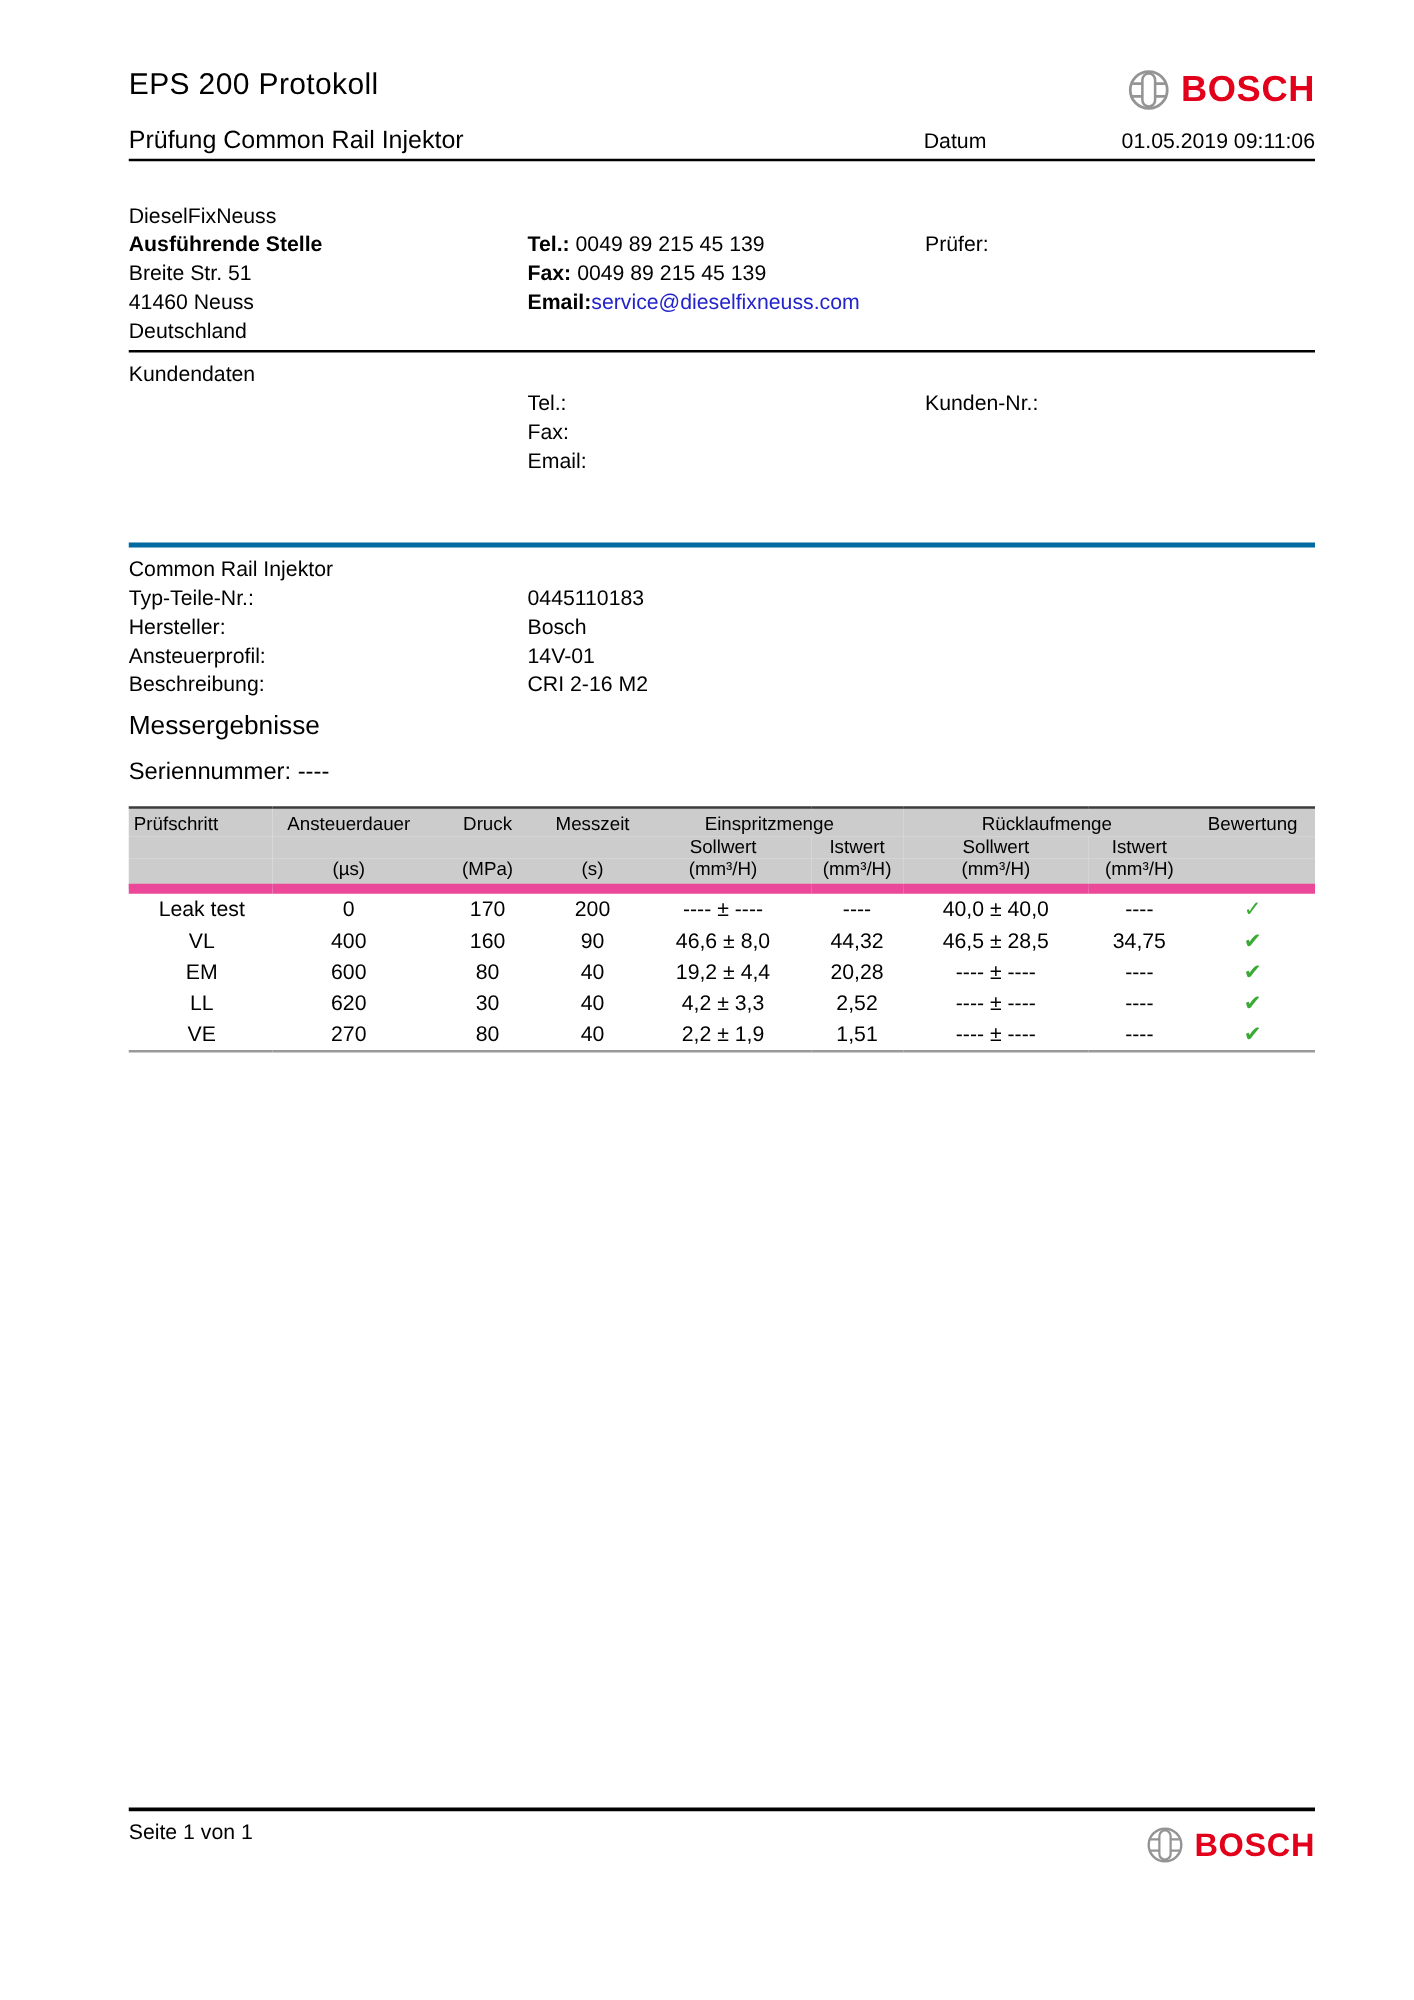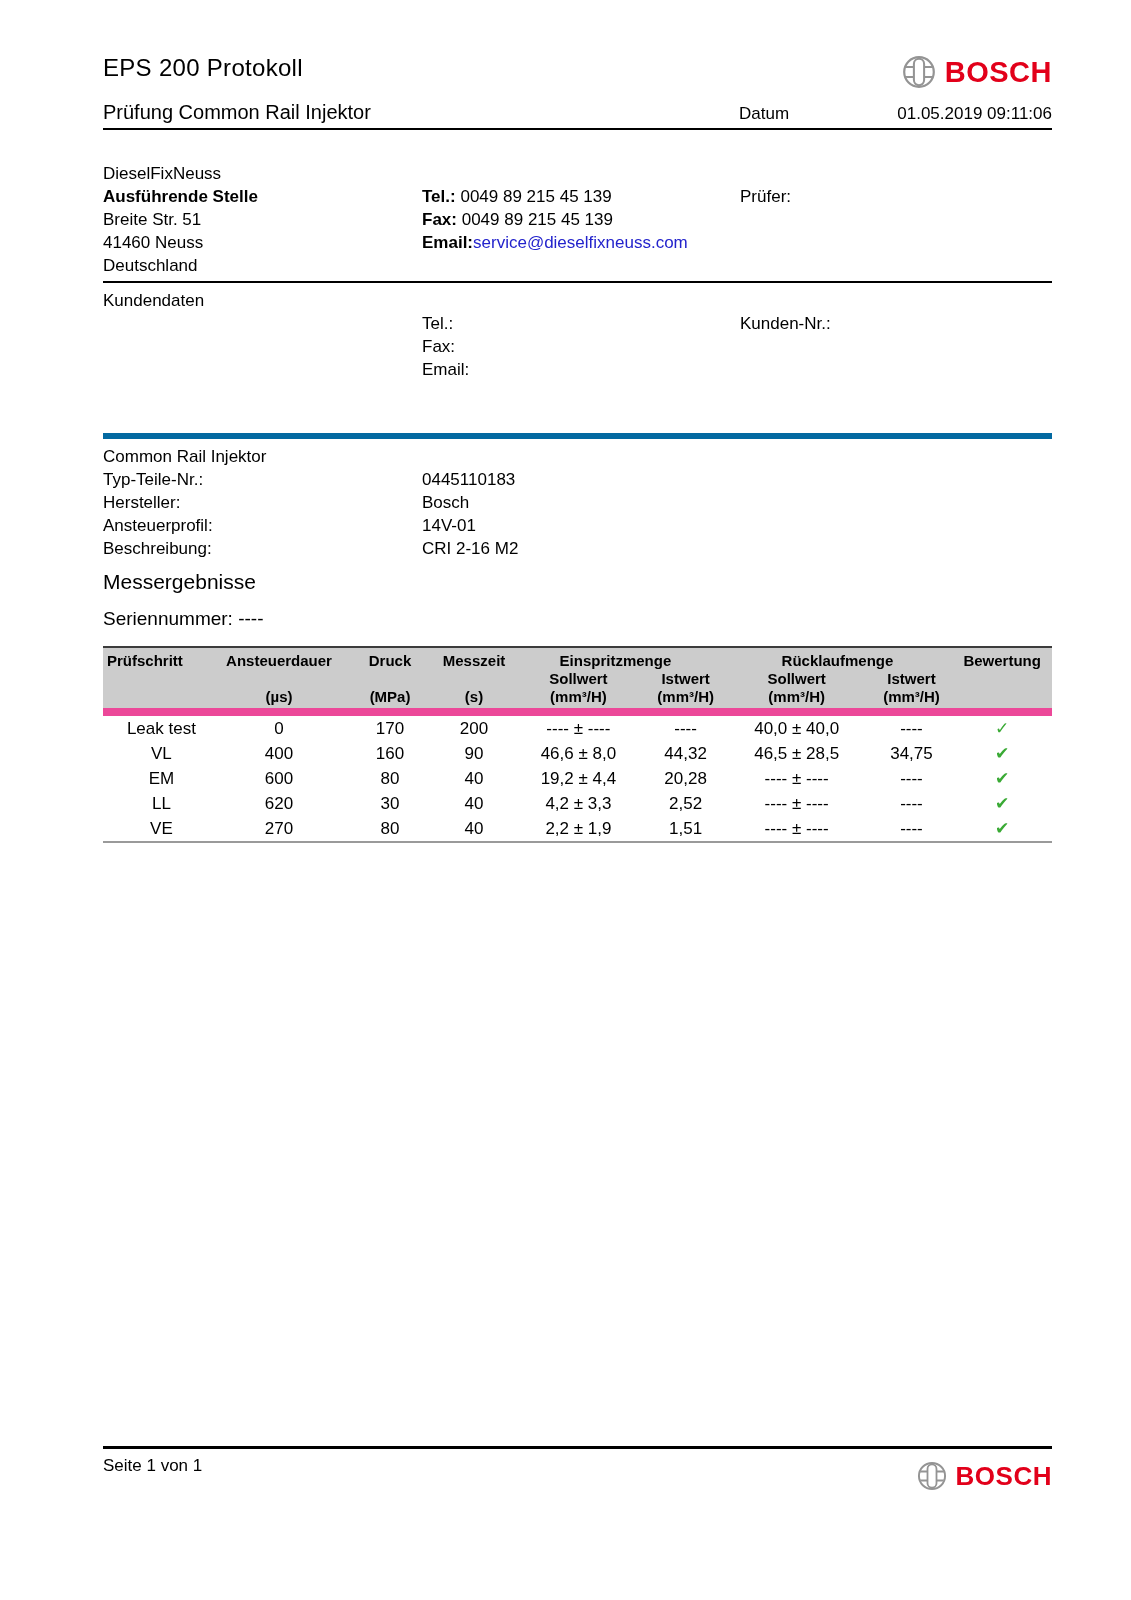--- a/index.html
+++ b/index.html
@@ -35,33 +35,33 @@
 
   
   .ln { line-height:23px; }
   .bold { font-weight:700; }
   .link { color:var(--link-blue); text-decoration:none; }
 
   
   .grid3 { display:grid; grid-template-columns:319px 318px 1fr; }
   .offset1 { padding-top:23px; }
   .sec-a { padding-top:32px; border-bottom:2px solid #000; padding-bottom:4px; }
-  .sec-b { padding-top:6px; min-height:156px; border-bottom:6px solid #0369a1; }
+  .sec-b { padding-top:6px; min-height:156px; border-bottom:4px solid #0369a1; }
 
   
   .sec-c { padding-top:6px; }
   .kv { display:grid; grid-template-columns:319px 1fr; line-height:23px; }
   .results-heading { font-size:21px; font-weight:400; line-height:26px; margin-top:9px; }
   .serial { font-size:19px; line-height:22px; margin-top:13px; }
 
   
   table.results { width:100%; border-collapse:collapse; margin-top:16px; border-top:2px solid #3c3c3c; }
   table.results thead th {
     background:var(--table-header-bg);
-    font-weight:700; font-size:15px; line-height:18px;
+    font-weight:400; font-size:15px; line-height:18px;
     text-align:center; padding:0 2px; vertical-align:bottom;
   }
   table.results thead tr.h1 th { padding-top:4px; }
   table.results thead tr.h3 th { border-bottom:8px solid #ec4899; padding-bottom:2px; }
   table.results thead th.al { text-align:left; padding-left:4px; }
   table.results tbody td {
     font-size:17px; text-align:center; height:25px; padding:0 2px; line-height:25px;
   }
   table.results tbody td.al { text-align:center; padding-left:4px; }
   table.results tbody tr:last-child td { border-bottom:2px solid #9a9a9a; }

